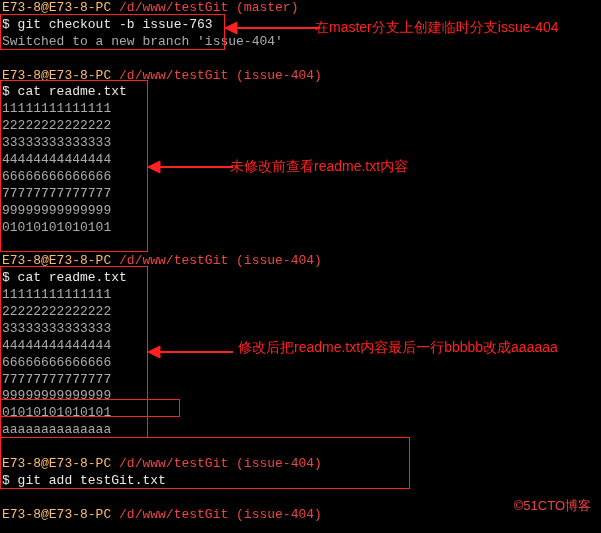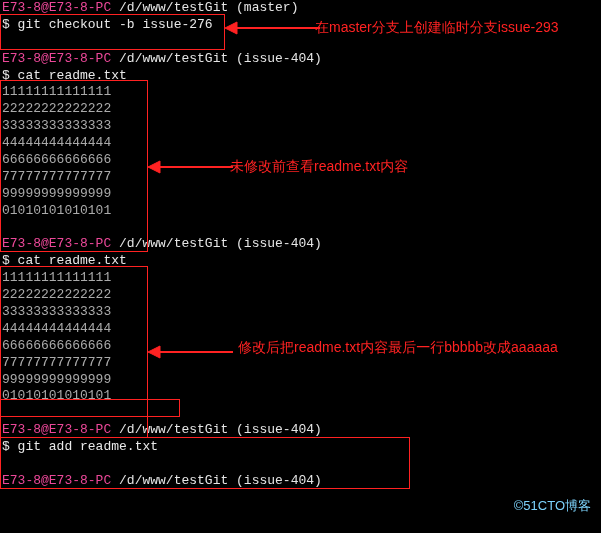--- a/index.html
+++ b/index.html
@@ -1,34 +1,35 @@
 <!DOCTYPE html>
 <html><head>
 <meta charset="utf-8">
 <style>
 *{margin:0;padding:0;box-sizing:border-box}
 body{background:#000;width:601px;height:533px;font-family:Consolas,"Courier New",monospace;font-size:13px;line-height:1.3;position:relative;overflow:hidden}
 .term{position:absolute;left:2px;top:0;right:0}
 .ln{white-space:pre;color:#ccc}
-.green{color:#ec4899}
-.yellow{color:#e5e5e5}
+.green{color:#fdba74}
+.yellow{color:#ef4444}
 .white{color:#e8e8e8}
 .grey{color:#aaa}
 .box{border:1px solid #ff2222;position:absolute;pointer-events:none}
 .anno{position:absolute;color:#ff2222;font-family:"Microsoft YaHei",SimSun,sans-serif;font-size:14px}
 .arrow{position:absolute;stroke:#ff2222;fill:#ff2222}
-.wm{position:absolute;right:10px;bottom:18px;color:#7dd3fc;font-family:"Microsoft YaHei",sans-serif;font-size:13px}
+.wm{position:absolute;right:10px;bottom:18px;color:#ef4444;font-family:"Microsoft YaHei",sans-serif;font-size:13px}
 </style>
 </head>
 <body>
 
 <div class="term">
 
 <div class="ln"><span class="green">E73-8@E73-8-PC</span> <span class="yellow">/d/www/testGit (master)</span></div>
-<div class="ln"><span class="white">$ </span><span class="white">git checkout -b issue-276</span></div>
+<div class="ln"><span class="white">$ </span><span class="white">git checkout -b issue-763</span></div>
+<div class="ln grey">Switched to a new branch 'issue-404'</div>
 <div class="ln">&nbsp;</div>
 
 <div class="ln"><span class="green">E73-8@E73-8-PC</span> <span class="yellow">/d/www/testGit (issue-404)</span></div>
 <div class="ln"><span class="white">$ </span><span class="white">cat readme.txt</span></div>
 <div class="ln grey">11111111111111</div>
 <div class="ln grey">22222222222222</div>
 <div class="ln grey">33333333333333</div>
 <div class="ln grey">44444444444444</div>
 <div class="ln grey">66666666666666</div>
 <div class="ln grey">77777777777777</div>
@@ -39,24 +40,25 @@
 <div class="ln"><span class="green">E73-8@E73-8-PC</span> <span class="yellow">/d/www/testGit (issue-404)</span></div>
 <div class="ln"><span class="white">$ </span><span class="white">cat readme.txt</span></div>
 <div class="ln grey">11111111111111</div>
 <div class="ln grey">22222222222222</div>
 <div class="ln grey">33333333333333</div>
 <div class="ln grey">44444444444444</div>
 <div class="ln grey">66666666666666</div>
 <div class="ln grey">77777777777777</div>
 <div class="ln grey">99999999999999</div>
 <div class="ln grey">01010101010101</div>
+<div class="ln grey">aaaaaaaaaaaaaa</div>
 <div class="ln">&nbsp;</div>
 
 <div class="ln"><span class="green">E73-8@E73-8-PC</span> <span class="yellow">/d/www/testGit (issue-404)</span></div>
-<div class="ln"><span class="white">$ </span><span class="white">git add readme.txt</span></div>
+<div class="ln"><span class="white">$ </span><span class="white">git add testGit.txt</span></div>
 <div class="ln">&nbsp;</div>
 
 <div class="ln"><span class="green">E73-8@E73-8-PC</span> <span class="yellow">/d/www/testGit (issue-404)</span></div>
 
 </div>
 
 <div class="box" style="left:0;top:14px;width:225px;height:36px"></div>
 <div class="box" style="left:0;top:80px;width:148px;height:172px"></div>
 <div class="box" style="left:0;top:266px;width:148px;height:172px"></div>
 <div class="box" style="left:0;top:399px;width:180px;height:18px"></div>
@@ -68,17 +70,17 @@
   </svg>
 <svg class="arrow" style="left:148px;top:155px" width="90" height="24">
     <line x1="85" y1="12" x2="10" y2="12" stroke-width="2"></line>
     <polygon points="0,12 12,6 12,18"></polygon>
   </svg>
 <svg class="arrow" style="left:148px;top:340px" width="90" height="24">
     <line x1="85" y1="12" x2="10" y2="12" stroke-width="2"></line>
     <polygon points="0,12 12,6 12,18"></polygon>
   </svg>
 
-<div class="anno" style="left:315px;top:18px">在master分支上创建临时分支issue-293</div>
+<div class="anno" style="left:315px;top:18px">在master分支上创建临时分支issue-404</div>
 <div class="anno" style="left:230px;top:157px">未修改前查看readme.txt内容</div>
 <div class="anno" style="left:238px;top:338px">修改后把readme.txt内容最后一行bbbbb改成aaaaaa</div>
 
 <div class="wm">©51CTO博客</div>
 
 </body></html>

